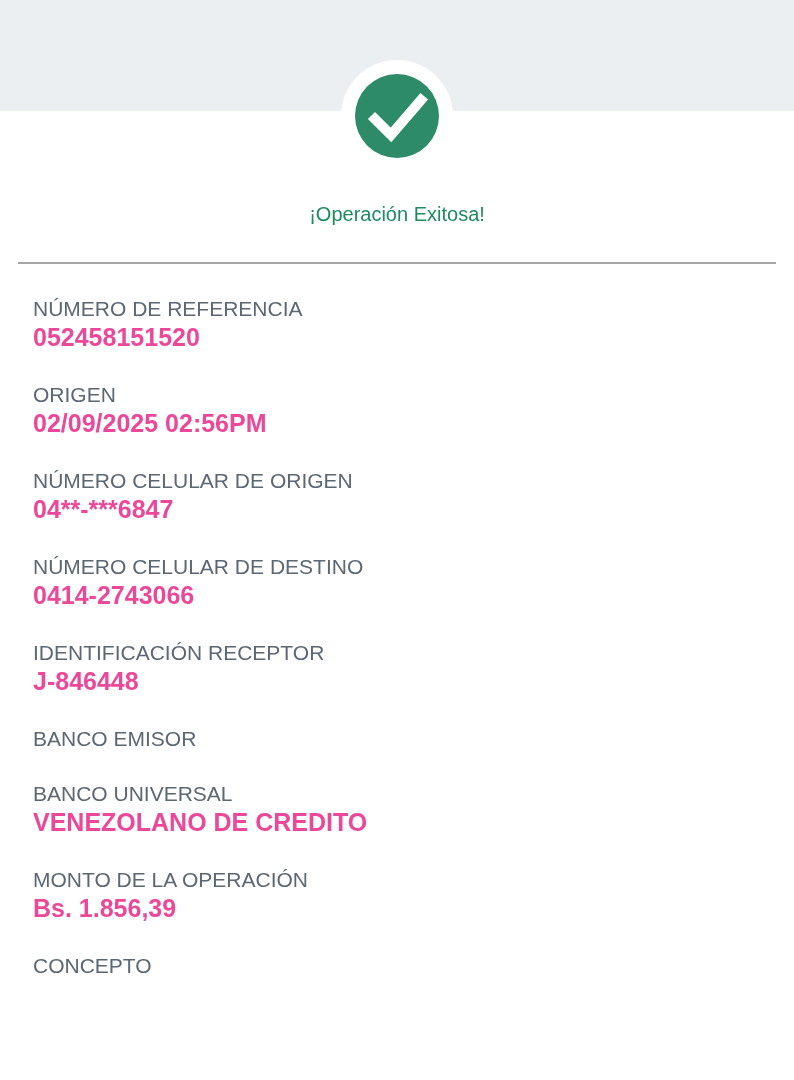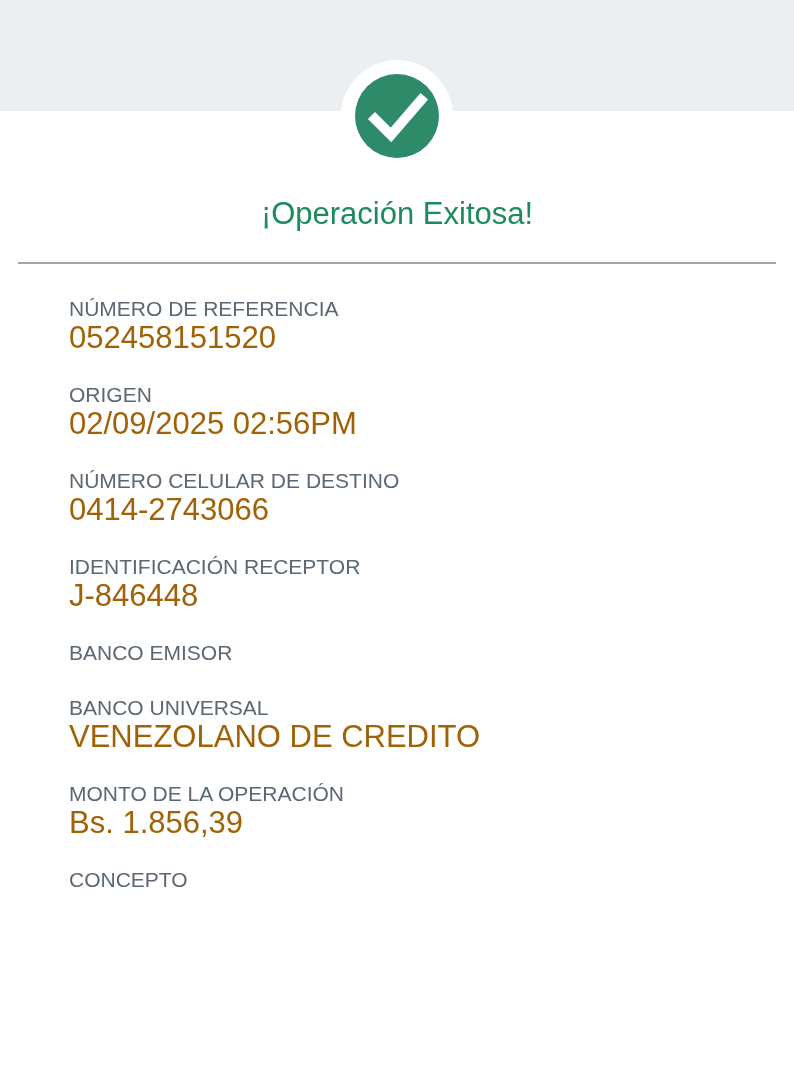--- a/index.html
+++ b/index.html
@@ -27,48 +27,47 @@
     height: 112px;
     margin: -51px auto 0 auto;
     position: relative;
   }
   .icon-holder svg {
     display: block;
   }
   .page-title {
     margin: 22px 0 0 0;
     text-align: center;
-    font-size: 31px;
+    font-size: 20px;
     line-height: 40px;
     font-weight: 400;
     color: #1e8a60;
   }
   .divider {
     border: none;
     border-top: 2px solid #a6a6a6;
     margin: 28px 18px 0 18px;
   }
   .fields {
     padding: 32px 33px 0 33px;
   }
   .field {
     margin-bottom: 29px;
-    margin-left: 36px;
   }
   .field-label {
     font-size: 21px;
     line-height: 26px;
     color: #5b6772;
     font-weight: 400;
   }
   .field-value {
-    font-size: 31px;
+    font-size: 25px;
     line-height: 31px;
-    color: #a16207;
-    font-weight: 400;
+    color: #ec4899;
+    font-weight: 700;
   }
 </style>
 </head>
 <body>
 
 <div class="receipt">
 
   <div class="header-band"></div>
 
   <div class="icon-holder">
@@ -88,20 +87,24 @@
       <div class="field">
         <div class="field-label">NÚMERO DE REFERENCIA</div>
         <div class="field-value">052458151520</div>
       </div>
 
       <div class="field">
         <div class="field-label">ORIGEN</div>
         <div class="field-value">02/09/2025 02:56PM</div>
       </div>
 
+      <div class="field">
+        <div class="field-label">NÚMERO CELULAR DE ORIGEN</div>
+        <div class="field-value">04**-***6847</div>
+      </div>
 
       <div class="field">
         <div class="field-label">NÚMERO CELULAR DE DESTINO</div>
         <div class="field-value">0414-2743066</div>
       </div>
 
       <div class="field">
         <div class="field-label">IDENTIFICACIÓN RECEPTOR</div>
         <div class="field-value">J-846448</div>
       </div>

